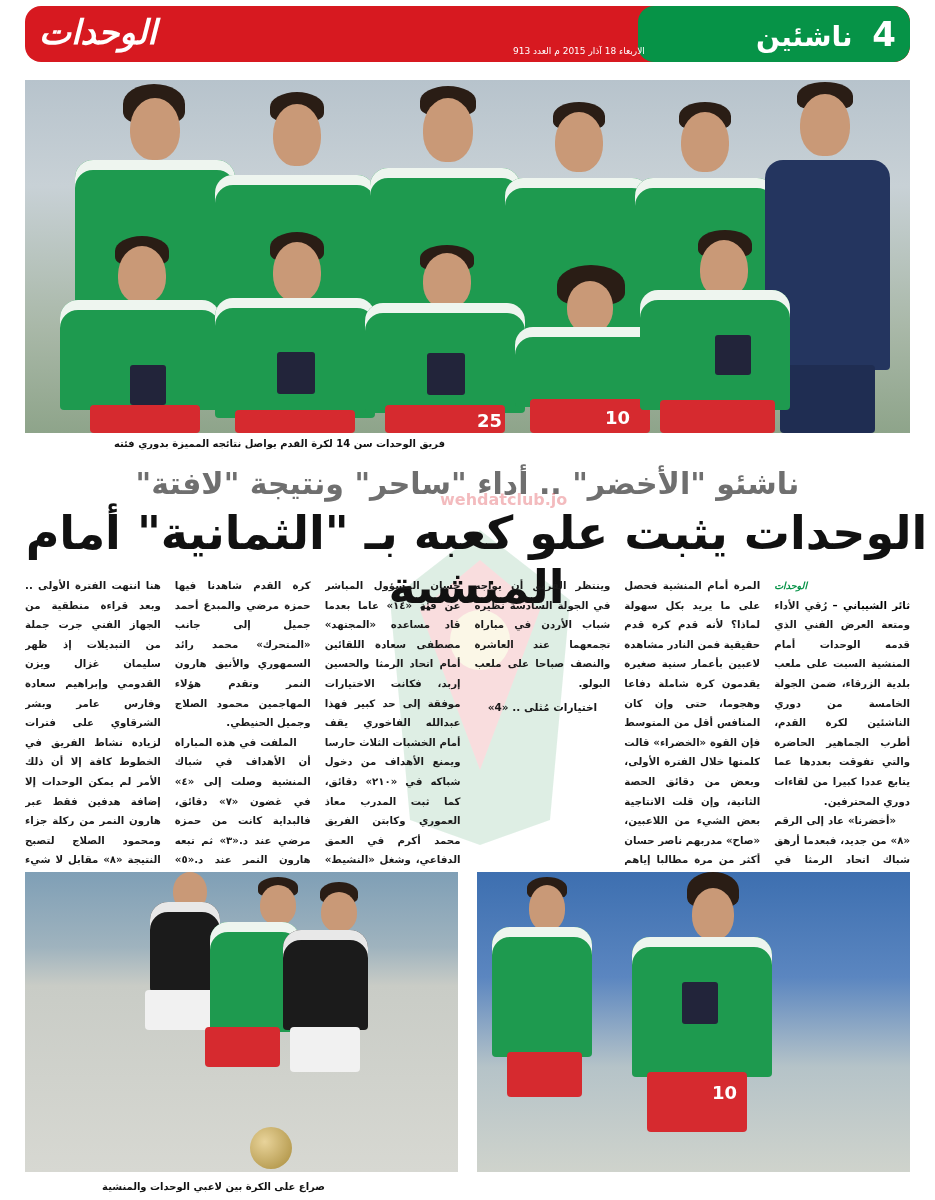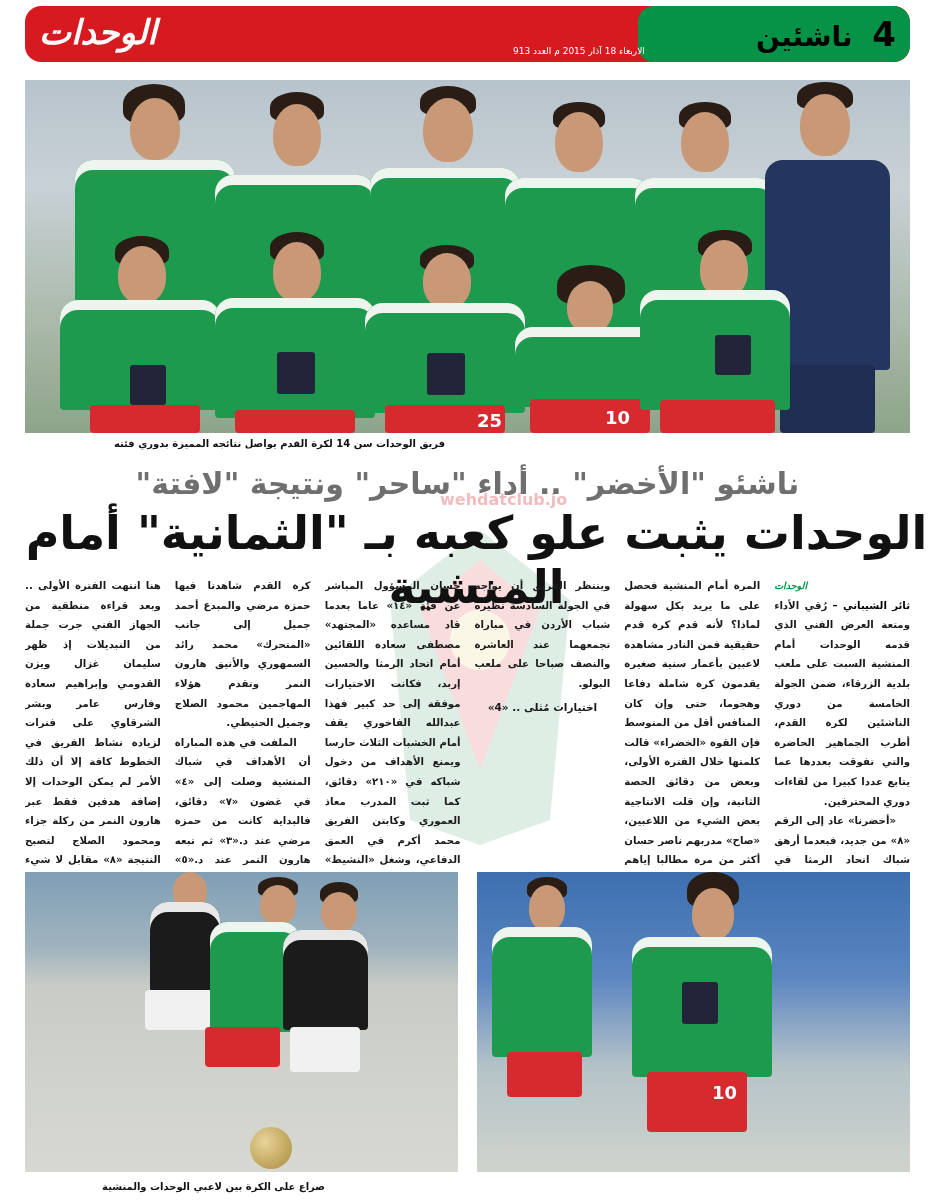--- a/index.html
+++ b/index.html
@@ -2,21 +2,21 @@
 <html><head>
 <meta charset="utf-8">
 <style>
   * { box-sizing: border-box; margin: 0; padding: 0; }
   html, body { width: 935px; height: 1200px; background: #ffffff; overflow: hidden; }
   body { position: relative; font-family: "DejaVu Sans", sans-serif; color: #111; }
 
   
   .masthead { position: absolute; left: 25px; top: 6px; width: 885px; height: 56px; border-radius: 16px; background: #d71920; overflow: hidden; }
   .masthead .green { position: absolute; right: 0; top: 0; width: 272px; height: 56px; background: #069347; border-radius: 16px 16px 16px 16px; }
-  .masthead .section { position: absolute; right: 14px; top: 8px; color: #000000; font-family: "DejaVu Sans", sans-serif; font-weight: bold; font-size: 28px; direction: rtl; white-space: nowrap; margin-left: 28px; }
+  .masthead .section { position: absolute; right: 14px; top: 8px; color: #ffffff; font-family: "DejaVu Sans", sans-serif; font-weight: bold; font-size: 28px; direction: rtl; white-space: nowrap; margin-left: 28px; }
   .masthead .section .num { font-size: 34px; margin-left: 10px; }
   .masthead .brand { position: absolute; left: 14px; top: 6px; color: #fff; font-family: "DejaVu Sans", sans-serif; font-weight: bold; font-style: italic; font-size: 34px; direction: rtl; }
   .masthead .dateline { position: absolute; left: 488px; top: 40px; color: #fff; font-size: 9px; direction: rtl; white-space: nowrap; }
 
   
   .photo { position: absolute; overflow: hidden; }
   .photo-top { left: 25px; top: 80px; width: 885px; height: 353px;
     background: linear-gradient(180deg, #b7c3cc 0%, #c8d1d6 30%, #a9b8a8 70%, #8ea48a 100%); }
   .photo-bl { left: 25px; top: 872px; width: 433px; height: 300px;
     background: linear-gradient(180deg, #7f9fb6 0%, #9fb3be 25%, #c9ccc6 38%, #d7d8d2 100%); }

